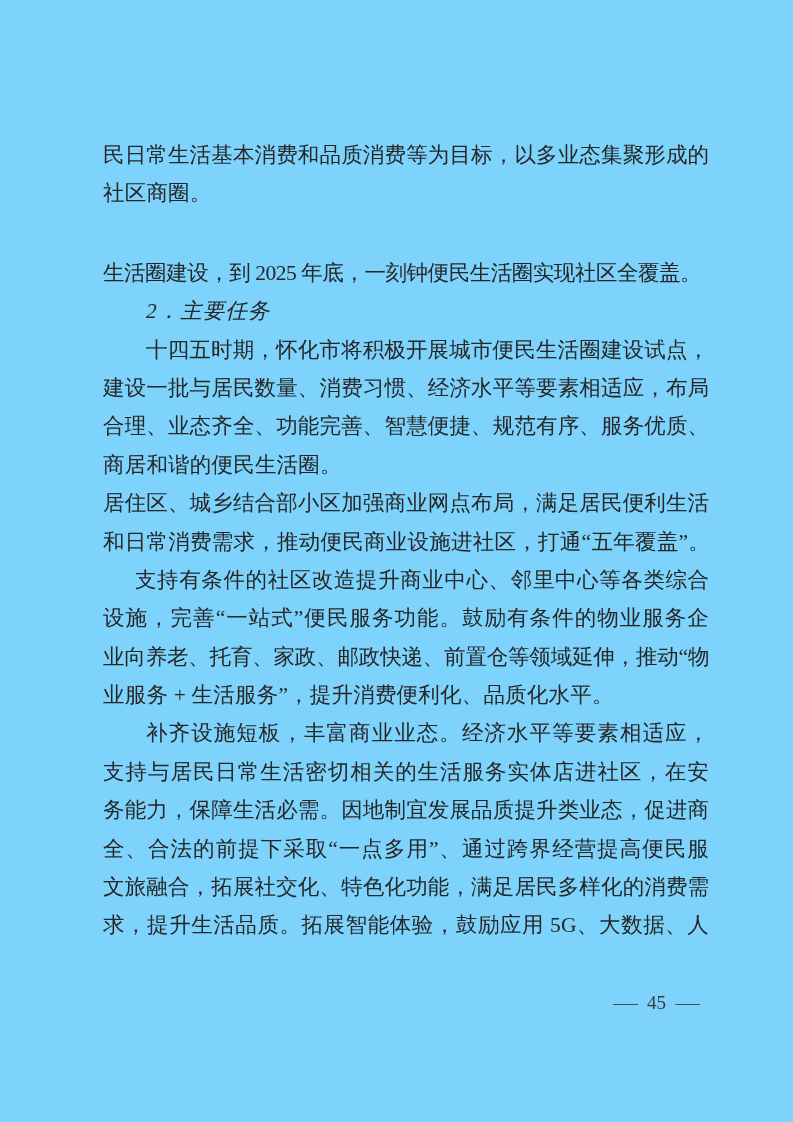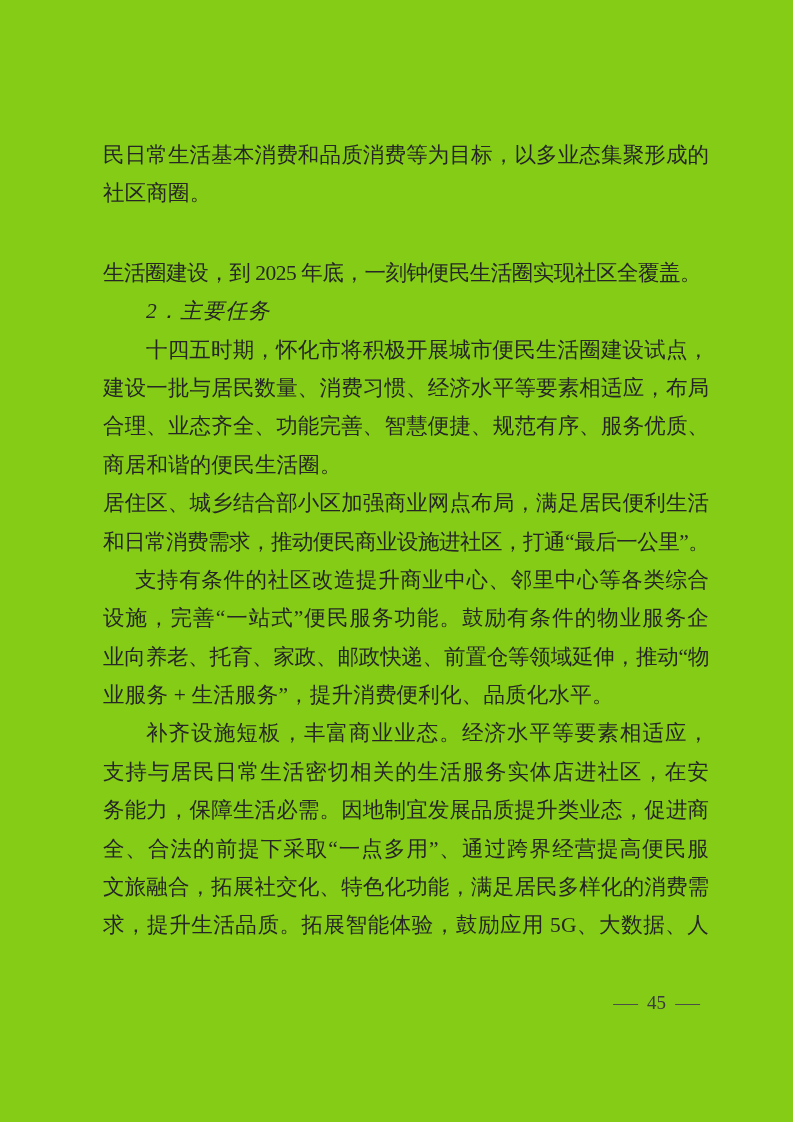--- a/index.html
+++ b/index.html
@@ -5,21 +5,21 @@
   html,body{margin:0;padding:0;}
   body{
     width:793px;height:1122px;
     background:#ffffff;
     position:relative;
     font-family:"Liberation Serif","DejaVu Serif",serif;
     color:#262626;
     overflow:hidden;
   }
   .page{
-    position:absolute;inset:0;background:#84cc16;
+    position:absolute;inset:0;background:#7dd3fc;
   }
   .content{
     position:absolute;
     left:103px;top:136px;width:606px;
   }
   .line{
     height:38.4px;
     line-height:38.4px;
     font-size:21.5px;
     text-align:justify;
@@ -60,21 +60,21 @@
   <div class="content">
       <div class="line just" style="letter-spacing: -0.121429px;">民日常生活基本消费和品质消费等为目标，以多业态集聚形成的</div>
       <div class="line" style="">社区商圈。</div>
       <div class="line" style="letter-spacing: -0.45625px; margin-top: 41px;">生活圈建设，到 2025 年底，一刻钟便民生活圈实现社区全覆盖。</div>
       <div class="line indent heading" style="">2．主要任务</div>
       <div class="line indent just" style="letter-spacing: -0.0884615px;">十四五时期，怀化市将积极开展城市便民生活圈建设试点，</div>
       <div class="line just" style="letter-spacing: -0.121429px;">建设一批与居民数量、消费习惯、经济水平等要素相适应，布局</div>
       <div class="line just" style="letter-spacing: -0.121429px;">合理、业态齐全、功能完善、智慧便捷、规范有序、服务优质、</div>
       <div class="line" style="">商居和谐的便民生活圈。</div>
       <div class="line just" style="letter-spacing: -0.121429px;">居住区、城乡结合部小区加强商业网点布局，满足居民便利生活</div>
-      <div class="line just" style="letter-spacing: -0.75px;">和日常消费需求，推动便民商业设施进社区，打通“最后一公里”。</div>
+      <div class="line just" style="letter-spacing: -0.75px;">和日常消费需求，推动便民商业设施进社区，打通“五年覆盖”。</div>
       <div class="line just" style="letter-spacing: -0.121429px; margin-left: 32px;">支持有条件的社区改造提升商业中心、邻里中心等各类综合服务</div>
       <div class="line just" style="">设施，完善“一站式”便民服务功能。鼓励有条件的物业服务企</div>
       <div class="line just" style="letter-spacing: -0.42931px;">业向养老、托育、家政、邮政快递、前置仓等领域延伸，推动“物</div>
       <div class="line" style="">业服务 + 生活服务”，提升消费便利化、品质化水平。</div>
       <div class="line indent just" style="letter-spacing: -0.0884615px;">补齐设施短板，丰富商业业态。经济水平等要素相适应，</div>
       <div class="line just" style="">支持与居民日常生活密切相关的生活服务实体店进社区，在安</div>
       <div class="line just" style="letter-spacing: -0.121429px;">务能力，保障生活必需。因地制宜发展品质提升类业态，促进商</div>
       <div class="line just" style="">全、合法的前提下采取“一点多用”、通过跨界经营提高便民服</div>
       <div class="line just" style="letter-spacing: -0.121429px;">文旅融合，拓展社交化、特色化功能，满足居民多样化的消费需</div>
       <div class="line just" style="">求，提升生活品质。拓展智能体验，鼓励应用 5G、大数据、人</div>

